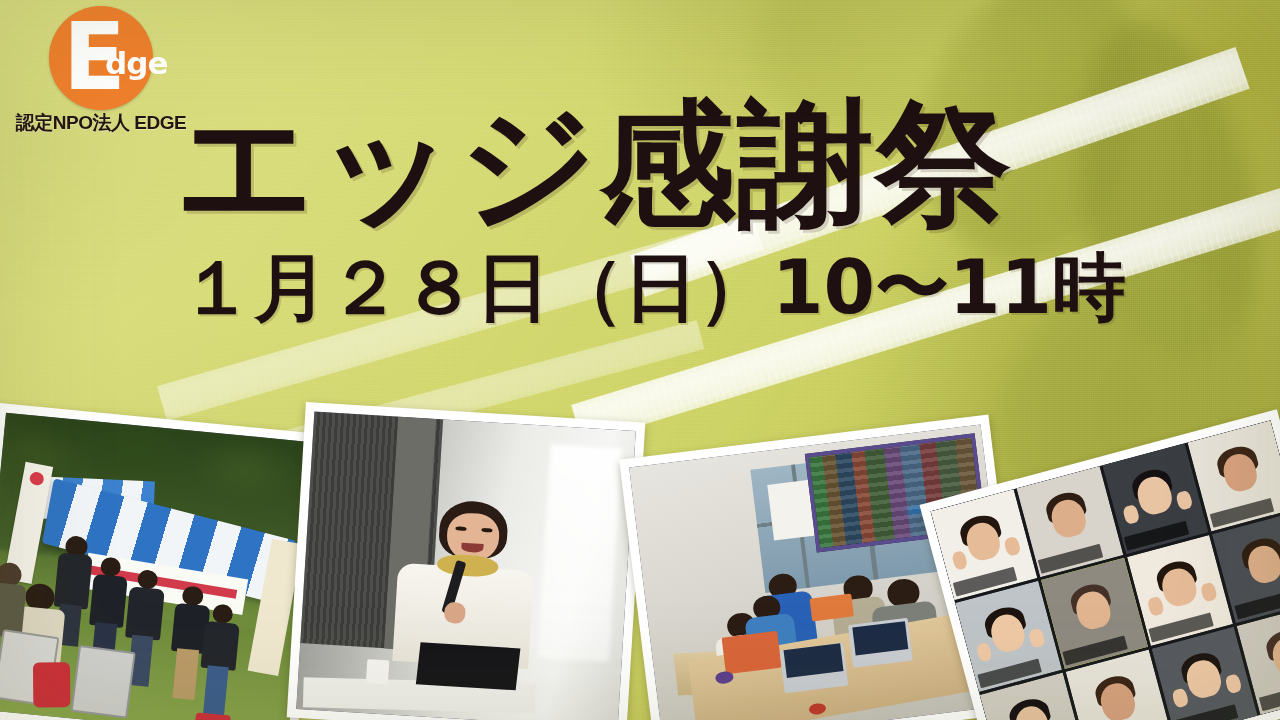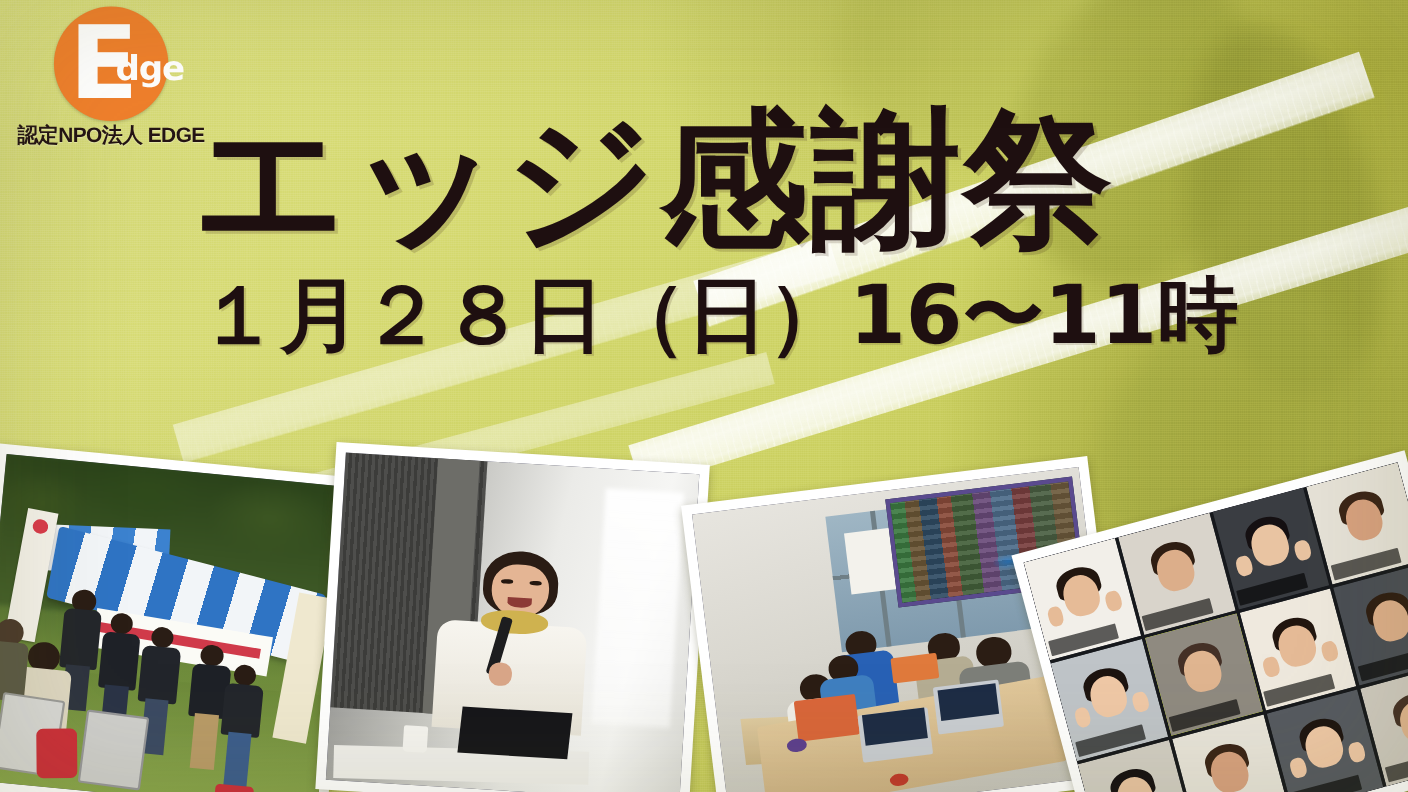--- a/index.html
+++ b/index.html
@@ -233,21 +233,21 @@
 
   <div id="logo-block">
     <div id="logo-mark">
       <span id="logo-e">E</span>
       <span id="logo-dge">dge</span>
     </div>
     <div id="logo-caption">認定NPO法人 EDGE</div>
   </div>
 
   <div class="tx" id="title-main">エッジ感謝祭</div>
-  <div class="tx" id="title-date">１月２８日（日）16〜11時</div>
+  <div class="tx" id="title-date">１月２８日（日）10〜11時</div>
 
   <div class="photo" id="photo1">
     <div class="inner">
       <div id="p1-sky" class="ph"></div>
       <div id="p1-trees" class="ph"></div>
       <div id="p1-grass" class="ph"></div>
       <div id="p1-tent2" class="ph"></div>
       <div id="p1-tent" class="ph"></div>
       <div id="p1-banner" class="ph">
         <div id="p1-banner-dot" class="ph"></div>

